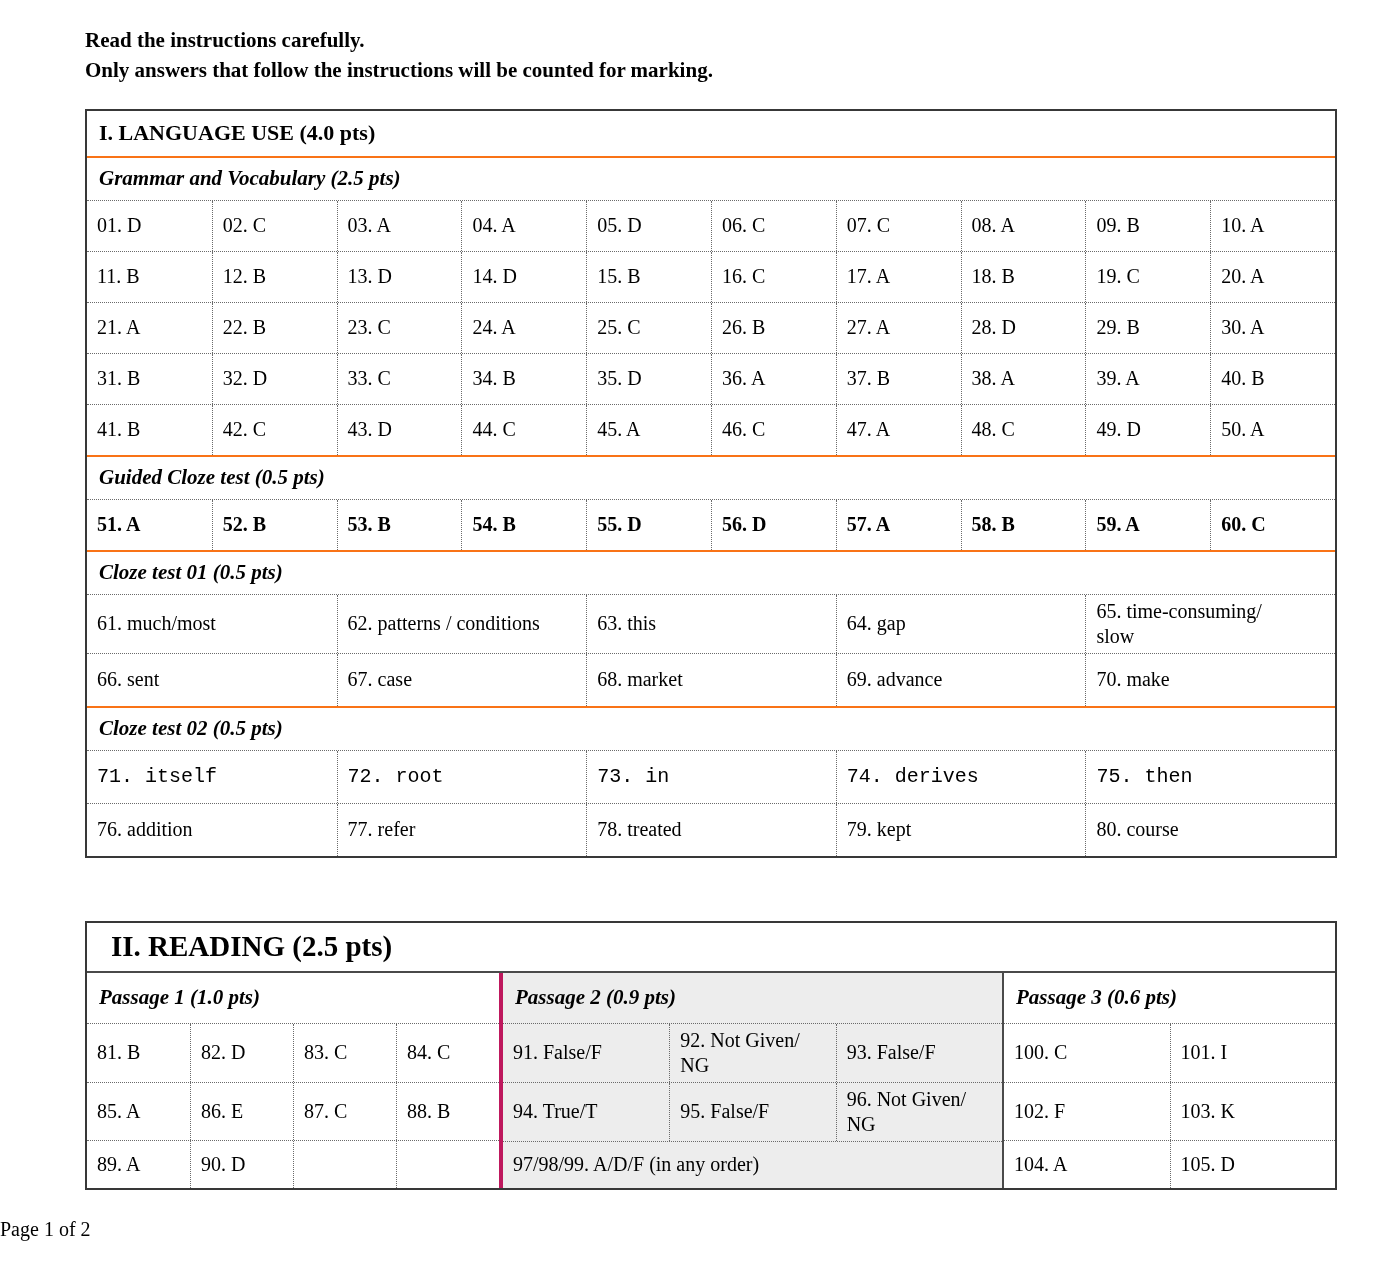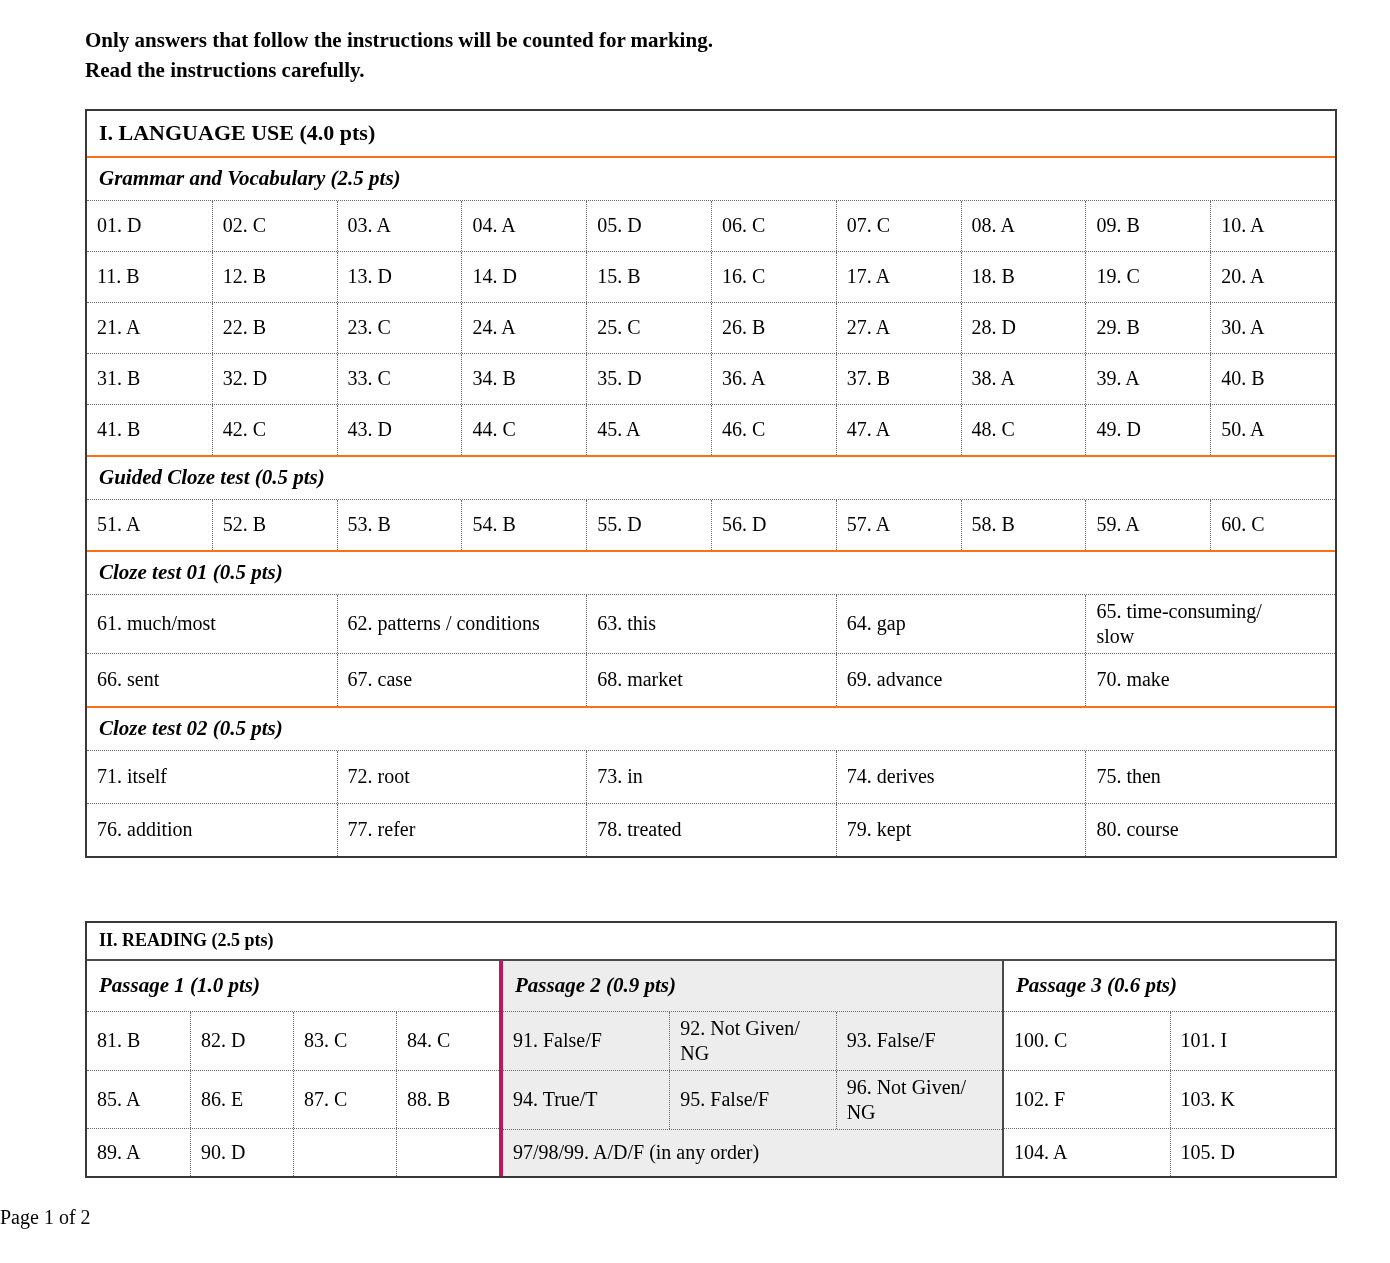--- a/index.html
+++ b/index.html
@@ -46,23 +46,23 @@
     white-space: pre-line;
   }
   .cell + .cell { border-left: 1px dotted #6a6a6a; }
 
   
   .cloze1-rows .row:nth-child(1) .cell { min-height: 58px; }
   .cloze-rows .cell, .cloze1-rows .cell { min-height: 52px; }
 
   
   .reading-title {
-    font-size: 18px;
-    font-weight: bold;
-    padding: 7px 12px 8px 12px;
+    font-size: 29px;
+    font-weight: bold;
+    padding: 7px 12px 8px 24px;
     border-bottom: 2px solid #4a4a4a;
   }
   .passages { display: flex; align-items: stretch; }
   .passage { display: flex; flex-direction: column; }
   .passage-1 { width: 412px; }
   .passage-2 {
     width: 505px;
     border-left: 4px solid #be185d;
     border-right: 2px solid #4a4a4a;
   }
@@ -88,22 +88,22 @@
     margin-top: 28px;
     padding-bottom: 30px;
   }
 </style>
 </head>
 <body>
 
 <div class="sheet">
 
   <div class="instructions">
+    <div>Read the instructions carefully.</div>
     <div>Only answers that follow the instructions will be counted for marking.</div>
-    <div>Read the instructions carefully.</div>
   </div>
 
   <div class="answer-table">
     <div class="t-title">I. LANGUAGE USE (4.0 pts)</div>
 
     <div class="subtitle">Grammar and Vocabulary (2.5 pts)</div>
     <div class="rows">
         <div class="row" style="grid-template-columns: repeat(10, 1fr);">
           <div class="cell">01. D</div>
           <div class="cell">02. C</div>
@@ -161,21 +161,21 @@
           <div class="cell">46. C</div>
           <div class="cell">47. A</div>
           <div class="cell">48. C</div>
           <div class="cell">49. D</div>
           <div class="cell">50. A</div>
         </div>
       </div>
 
     <div class="subtitle">Guided Cloze test (0.5 pts)</div>
     <div class="rows">
-        <div class="row" style="grid-template-columns: repeat(10, 1fr);">
+        <div class="row" style="grid-template-columns: repeat(10, 1fr); font-weight: bold;">
           <div class="cell">51. A</div>
           <div class="cell">52. B</div>
           <div class="cell">53. B</div>
           <div class="cell">54. B</div>
           <div class="cell">55. D</div>
           <div class="cell">56. D</div>
           <div class="cell">57. A</div>
           <div class="cell">58. B</div>
           <div class="cell">59. A</div>
           <div class="cell">60. C</div>
@@ -196,21 +196,21 @@
           <div class="cell">66. sent</div>
           <div class="cell">67. case</div>
           <div class="cell">68. market</div>
           <div class="cell">69. advance</div>
           <div class="cell">70. make</div>
         </div>
       </div>
 
     <div class="subtitle">Cloze test 02 (0.5 pts)</div>
     <div class="rows cloze-rows">
-        <div class="row" style="grid-template-columns: repeat(5, 1fr);">
+        <div class="row" style="grid-template-columns: repeat(5, 1fr); font-family: Liberation Mono, monospace;">
           <div class="cell">71. itself</div>
           <div class="cell">72. root</div>
           <div class="cell">73. in</div>
           <div class="cell">74. derives</div>
           <div class="cell">75. then</div>
         </div>
         <div class="row" style="grid-template-columns: repeat(5, 1fr);">
           <div class="cell">76. addition</div>
           <div class="cell">77. refer</div>
           <div class="cell">78. treated</div>

